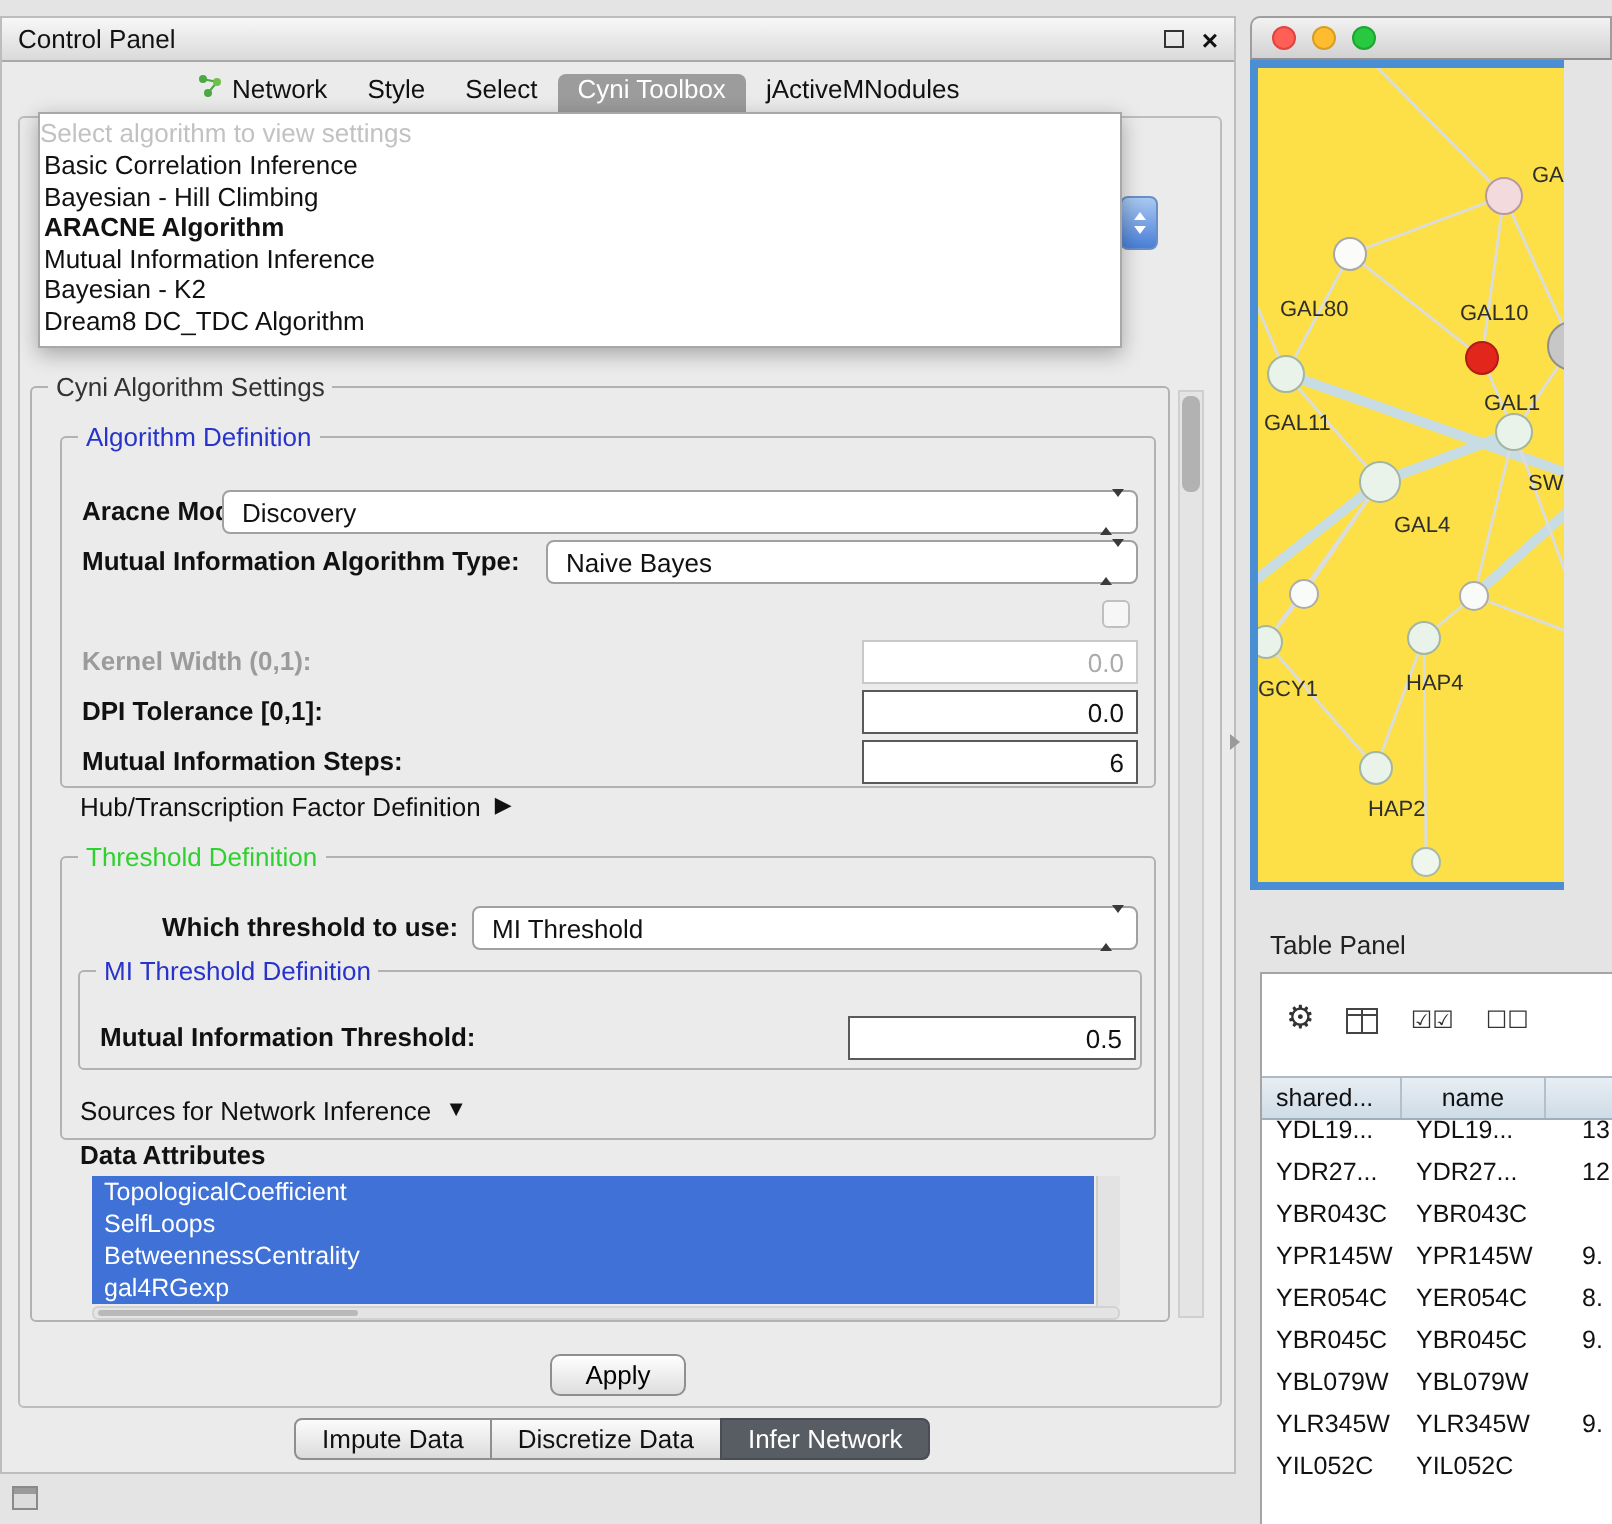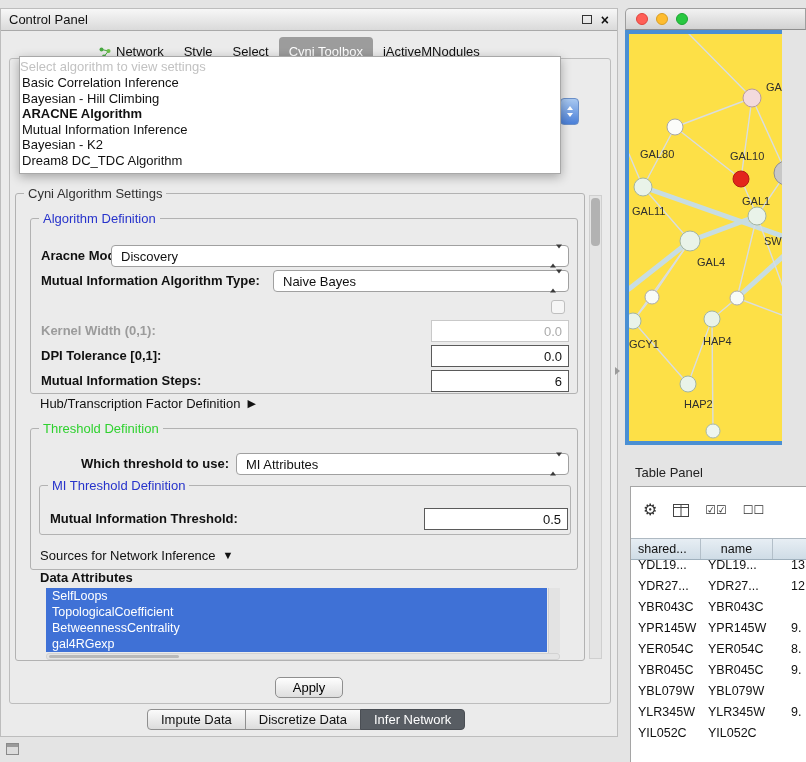--- a/index.html
+++ b/index.html
@@ -5,21 +5,21 @@
   *{box-sizing:border-box;margin:0;padding:0;}
   html,body{width:806px;height:762px;}
   body{position:relative;background:#e4e4e4;font-family:"Liberation Sans","DejaVu Sans",sans-serif;overflow:hidden;color:#111;}
   
   .window-cp{position:absolute;left:0;top:8px;width:618px;height:729px;background:#ebebeb;border:1px solid #bdbdbd;}
   .cp-titlebar{height:22px;background:linear-gradient(#f7f7f7,#dadada);border-bottom:1px solid #a9a9a9;display:flex;align-items:center;padding:0 8px;font-size:13px;}
   .cp-title{flex:1;}
   .win-float{width:10px;height:9px;border:1.5px solid #333;margin-right:9px;}
   .win-close{font-size:14px;font-weight:bold;line-height:14px;cursor:default;}
   .cp-tabs{position:absolute;left:88px;top:28px;height:23px;display:flex;}
-  .tab{height:22px;display:flex;align-items:flex-end;gap:5px;padding:0 10px;font-size:13px;border-radius:4px 4px 0 0;white-space:nowrap;}
+  .tab{height:22px;display:flex;align-items:flex-start;gap:5px;padding:0 10px;font-size:13px;border-radius:4px 4px 0 0;white-space:nowrap;}
   .tab.active{background:#9c9c9c;color:#fff;}
   .outer-box{position:absolute;left:8px;top:49px;width:602px;height:646px;border:1px solid #bdbdbd;border-radius:3px;background:#ebebeb;}
   
   .gbox{position:absolute;border:1px solid #b2b2b2;border-radius:3px;}
   .glabel{position:absolute;top:-8px;left:8px;background:#ebebeb;padding:0 4px;font-size:13px;line-height:15px;white-space:nowrap;}
   .glabel.blue{color:#2733cb;}
   .glabel.green{color:#2fd12f;}
   .glabel.plain{color:#333;}
   .settings-box{left:14px;top:184px;width:570px;height:468px;}
   .algo-box{left:14px;top:24px;width:548px;height:176px;}
@@ -177,21 +177,21 @@
       <span>Hub/Transcription Factor Definition</span>
       <span class="sec-arrow">▶</span>
     </div>
 
     <div class="gbox threshold-box">
       <span class="glabel green">Threshold Definition</span>
 
       <div class="frow" style="top:24px">
         <span class="flabel" style="left:50px">Which threshold to use:</span>
         <div class="combo" style="left:205px;width:333px">
-          <span class="val">MI Attributes</span>
+          <span class="val">MI Threshold</span>
           <span class="arrows"><i class="tri-up"></i><i class="tri-down"></i></span>
         </div>
       </div>
 
       <div class="gbox mi-box">
         <span class="glabel blue">MI Threshold Definition</span>
         <div class="frow" style="top:22px">
           <span class="flabel">Mutual Information Threshold:</span>
           <input class="tfield" style="left: 384px; width: 144px;" readonly="" value="0.5">
         </div>
@@ -200,22 +200,22 @@
 
     <div class="section-row sources-row">
       <span>Sources for Network Inference</span>
       <span class="sec-arrow">▼</span>
     </div>
 
     <div class="attr-label">Data Attributes</div>
 
     <div class="attr-list">
       <div class="attr-vscroll"></div>
-    <div class="attr-item selected">SelfLoops</div>
-        <div class="attr-item selected">TopologicalCoefficient</div>
+    <div class="attr-item selected">TopologicalCoefficient</div>
+        <div class="attr-item selected">SelfLoops</div>
         <div class="attr-item selected">BetweennessCentrality</div>
         <div class="attr-item selected">gal4RGexp</div>
       </div>
     <div class="attr-hscroll">
       <div class="hthumb"></div>
     </div>
   </div>
 
   <div class="vscroll">
     <div class="vthumb"></div>

